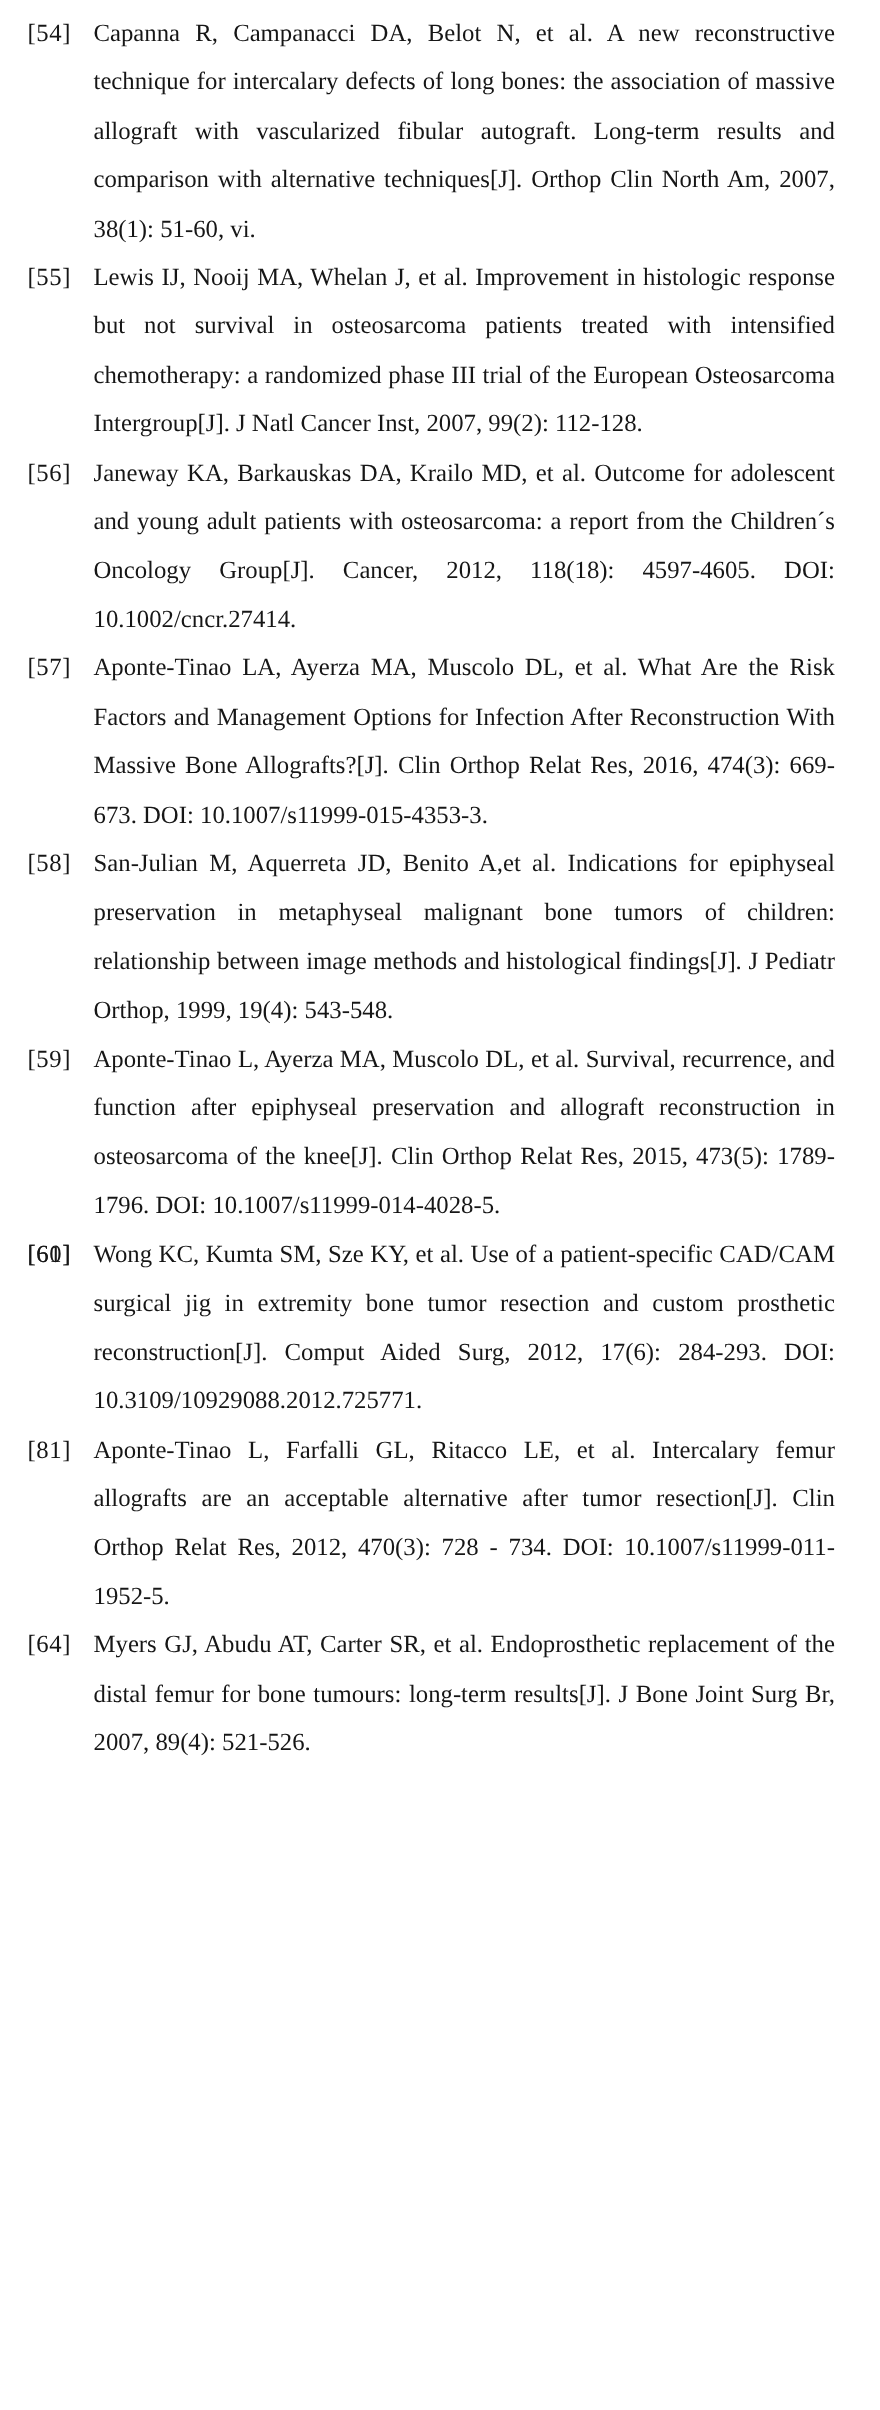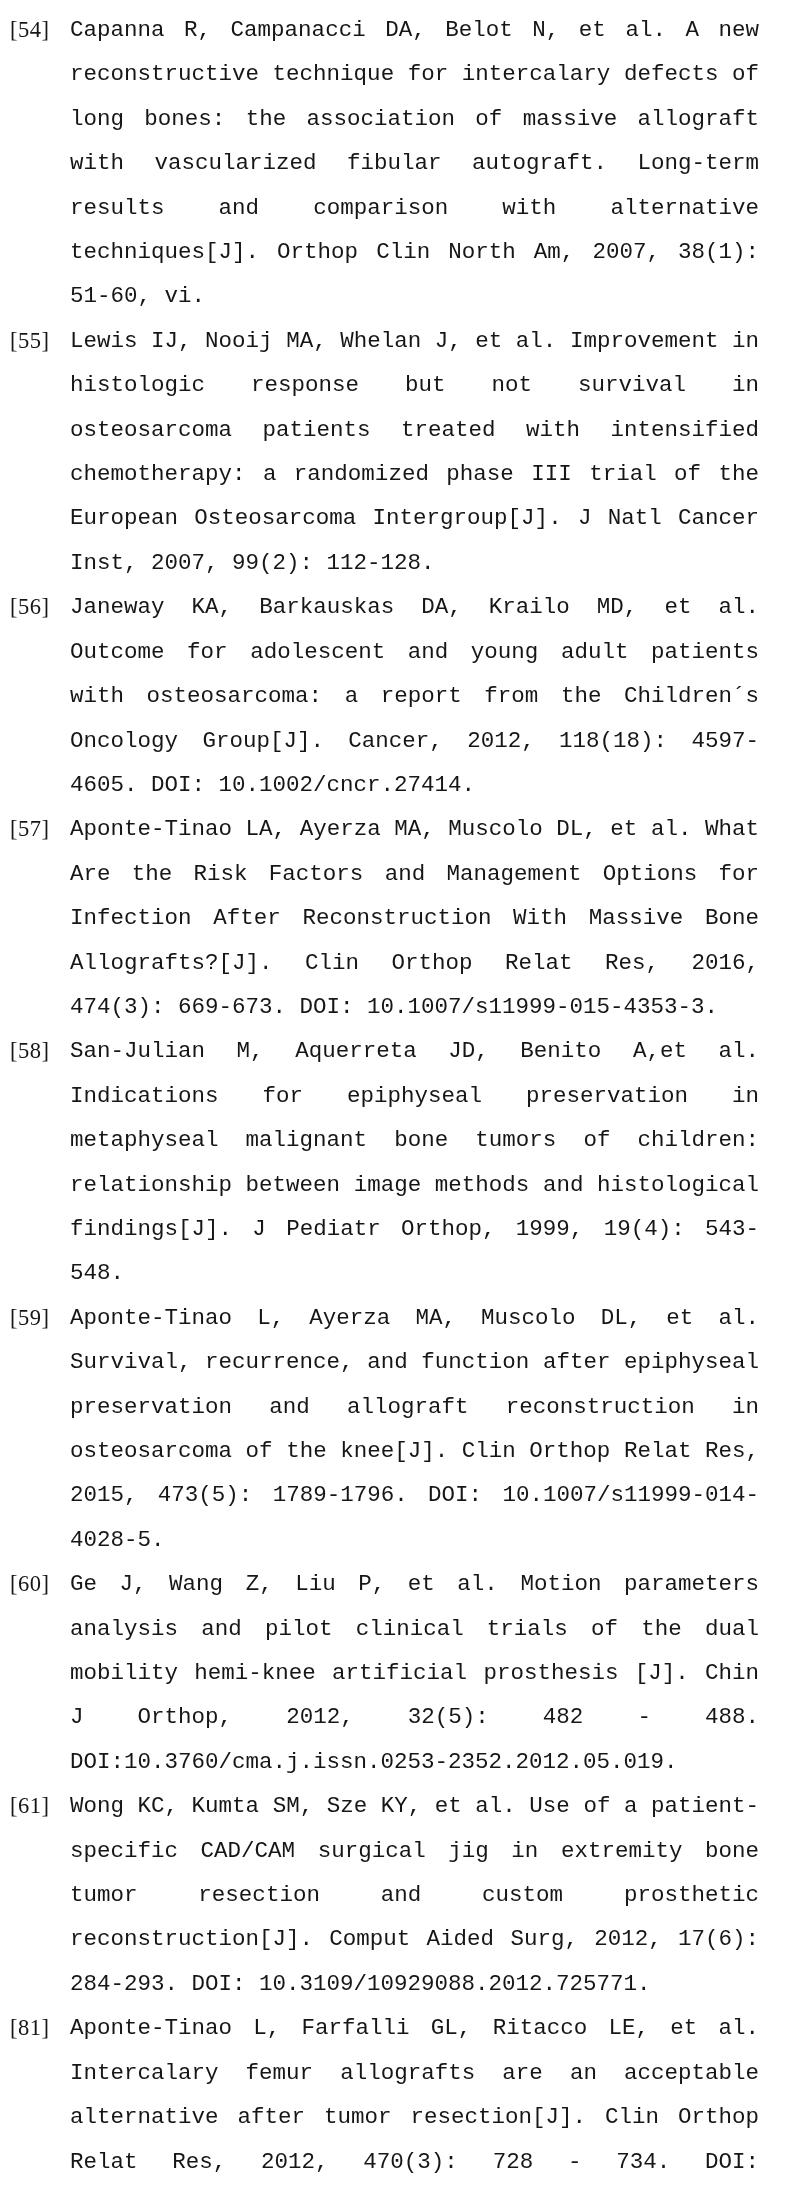--- a/index.html
+++ b/index.html
@@ -10,39 +10,38 @@
     width: 800px;
     height: 2191px;
     overflow: hidden;
     background: #ffffff;
     color: #161616;
   }
   .page {
     box-sizing: border-box;
     width: 797px;
     height: 2191px;
-    padding: 8px 38px 0 10px;
+    padding: 8px 38px 0 25px;
     font-family: "Liberation Serif", "DejaVu Serif", serif;
     font-size: 22.5px;
     line-height: 44.4px;
   }
   .ref {
     position: relative;
   }
   .ref-label {
     position: absolute;
     left: 0;
     top: 0;
     width: 56px;
     letter-spacing: 0.5px;
     white-space: nowrap;
   }
   .ref-body {
     margin-left: 60px;
-    font-family: Liberation Mono, monospace;
   }
   .ref-text {
     margin: 0;
     text-align: justify;
     text-justify: inter-word;
     hyphens: none;
   }
 </style>
 </head>
 <body style="background: rgb(255, 255, 255); color: rgb(22, 22, 22);">
@@ -81,29 +80,34 @@
       </div>
       <div class="ref">
         <span class="ref-label">[59]</span>
         <div class="ref-body">
           <p class="ref-text">Aponte-Tinao L, Ayerza MA, Muscolo DL, et al. Survival, recurrence, and function after epiphyseal preservation and allograft reconstruction in osteosarcoma of the knee[J]. Clin Orthop Relat Res, 2015, 473(5): 1789-1796. DOI: 10.1007/s11999-014-4028-5.</p>
         </div>
       </div>
       <div class="ref">
         <span class="ref-label">[60]</span>
         <div class="ref-body">
-          <p class="ref-text">Ge J, Wang Z, Liu P, et al. Motion parameters analysis and pilot clinical trials of the dual mobility hemi-knee artificial prosthesis [J]. Chin J Orthop, 2012, 32(5): 482 - 488. DOI:10.3760/cma.j.issn.0253-2352.2012.05.019.</p>
         </div>
       </div>
       <div class="ref">
         <span class="ref-label">[61]</span>
         <div class="ref-body">
           <p class="ref-text">Wong KC, Kumta SM, Sze KY, et al. Use of a patient-specific CAD/CAM surgical jig in extremity bone tumor resection and custom prosthetic reconstruction[J]. Comput Aided Surg, 2012, 17(6): 284-293. DOI: 10.3109/10929088.2012.725771.</p>
         </div>
       </div>
       <div class="ref">
         <span class="ref-label">[81]</span>
         <div class="ref-body">
           <p class="ref-text">Aponte-Tinao L, Farfalli GL, Ritacco LE, et al. Intercalary femur allografts are an acceptable alternative after tumor resection[J]. Clin Orthop Relat Res, 2012, 470(3): 728 - 734. DOI: 10.1007/s11999-011-1952-5.</p>
         </div>
       </div>
+      <div class="ref">
+        <span class="ref-label">[64]</span>
+        <div class="ref-body">
+          <p class="ref-text">Myers GJ, Abudu AT, Carter SR, et al. Endoprosthetic replacement of the distal femur for bone tumours: long-term results[J]. J Bone Joint Surg Br, 2007, 89(4): 521-526.</p>
+        </div>
+      </div>
     </div>
 </main>
 
 </body></html>

